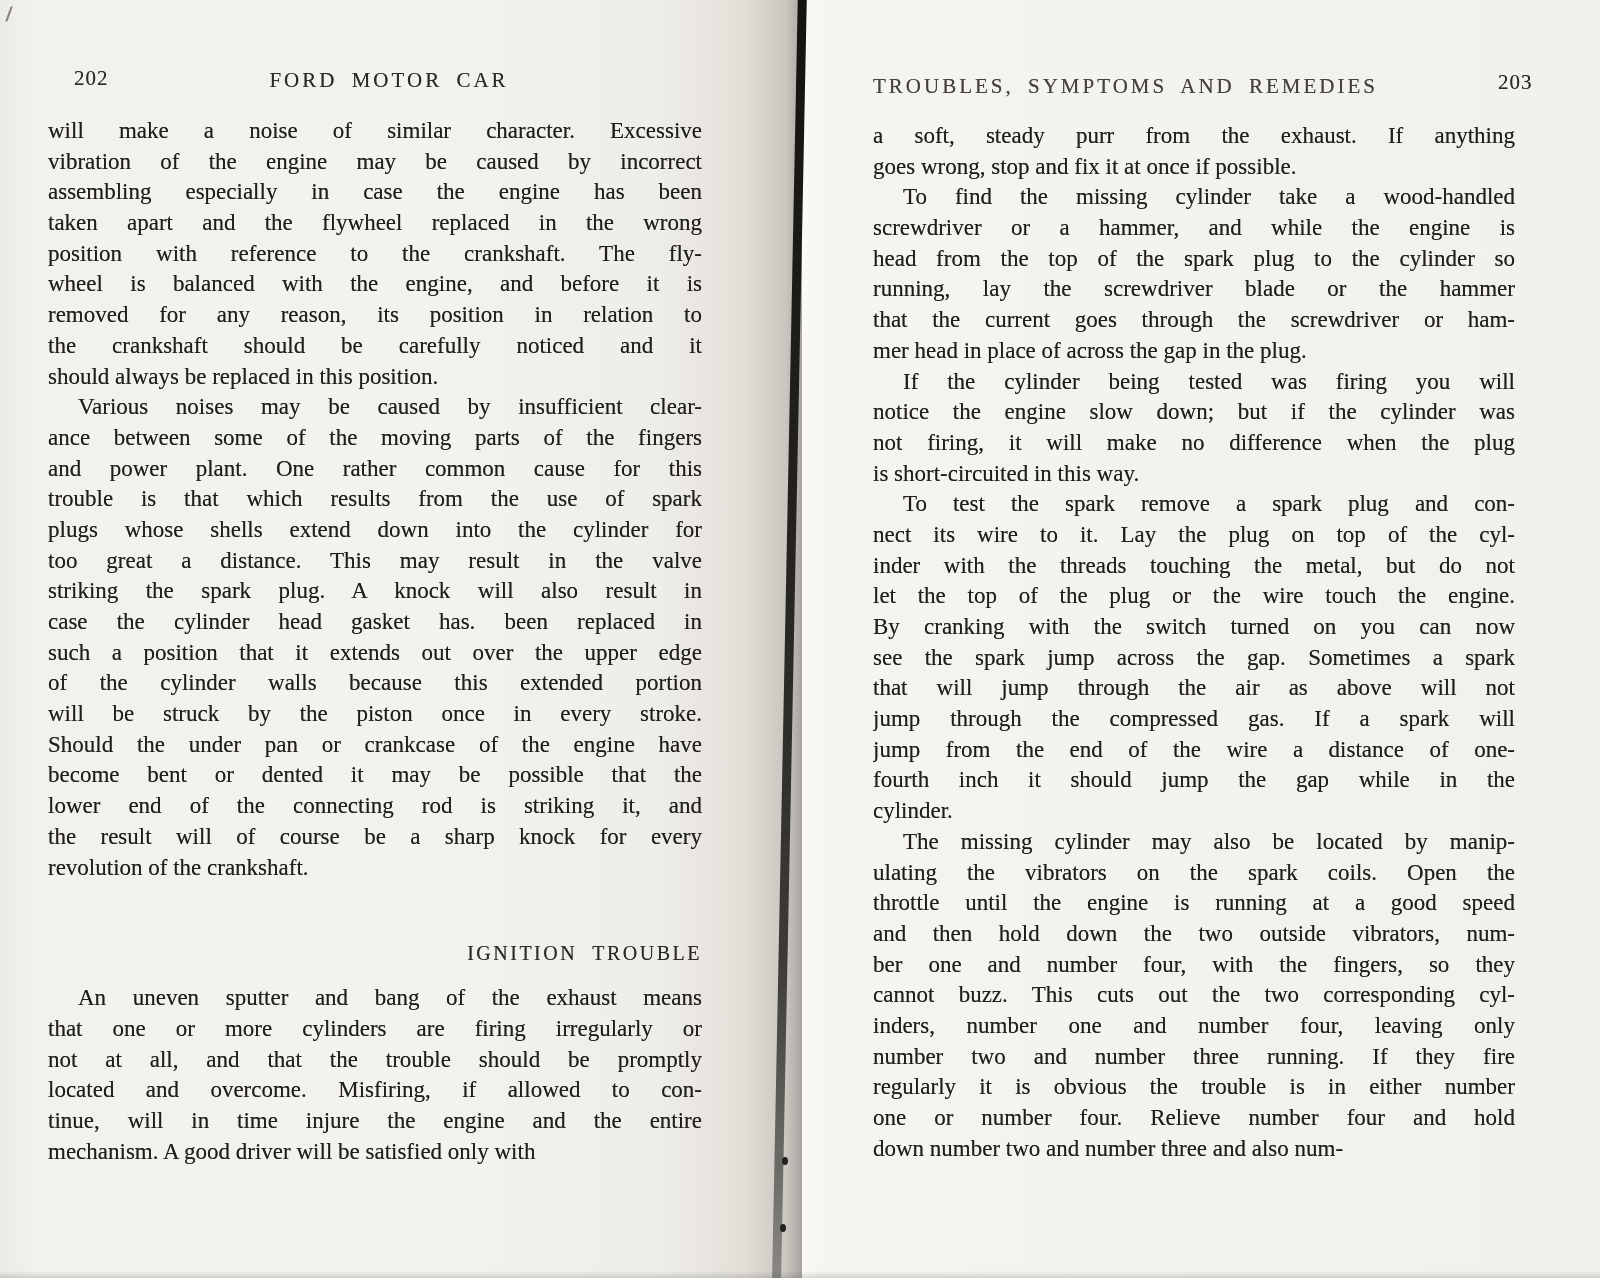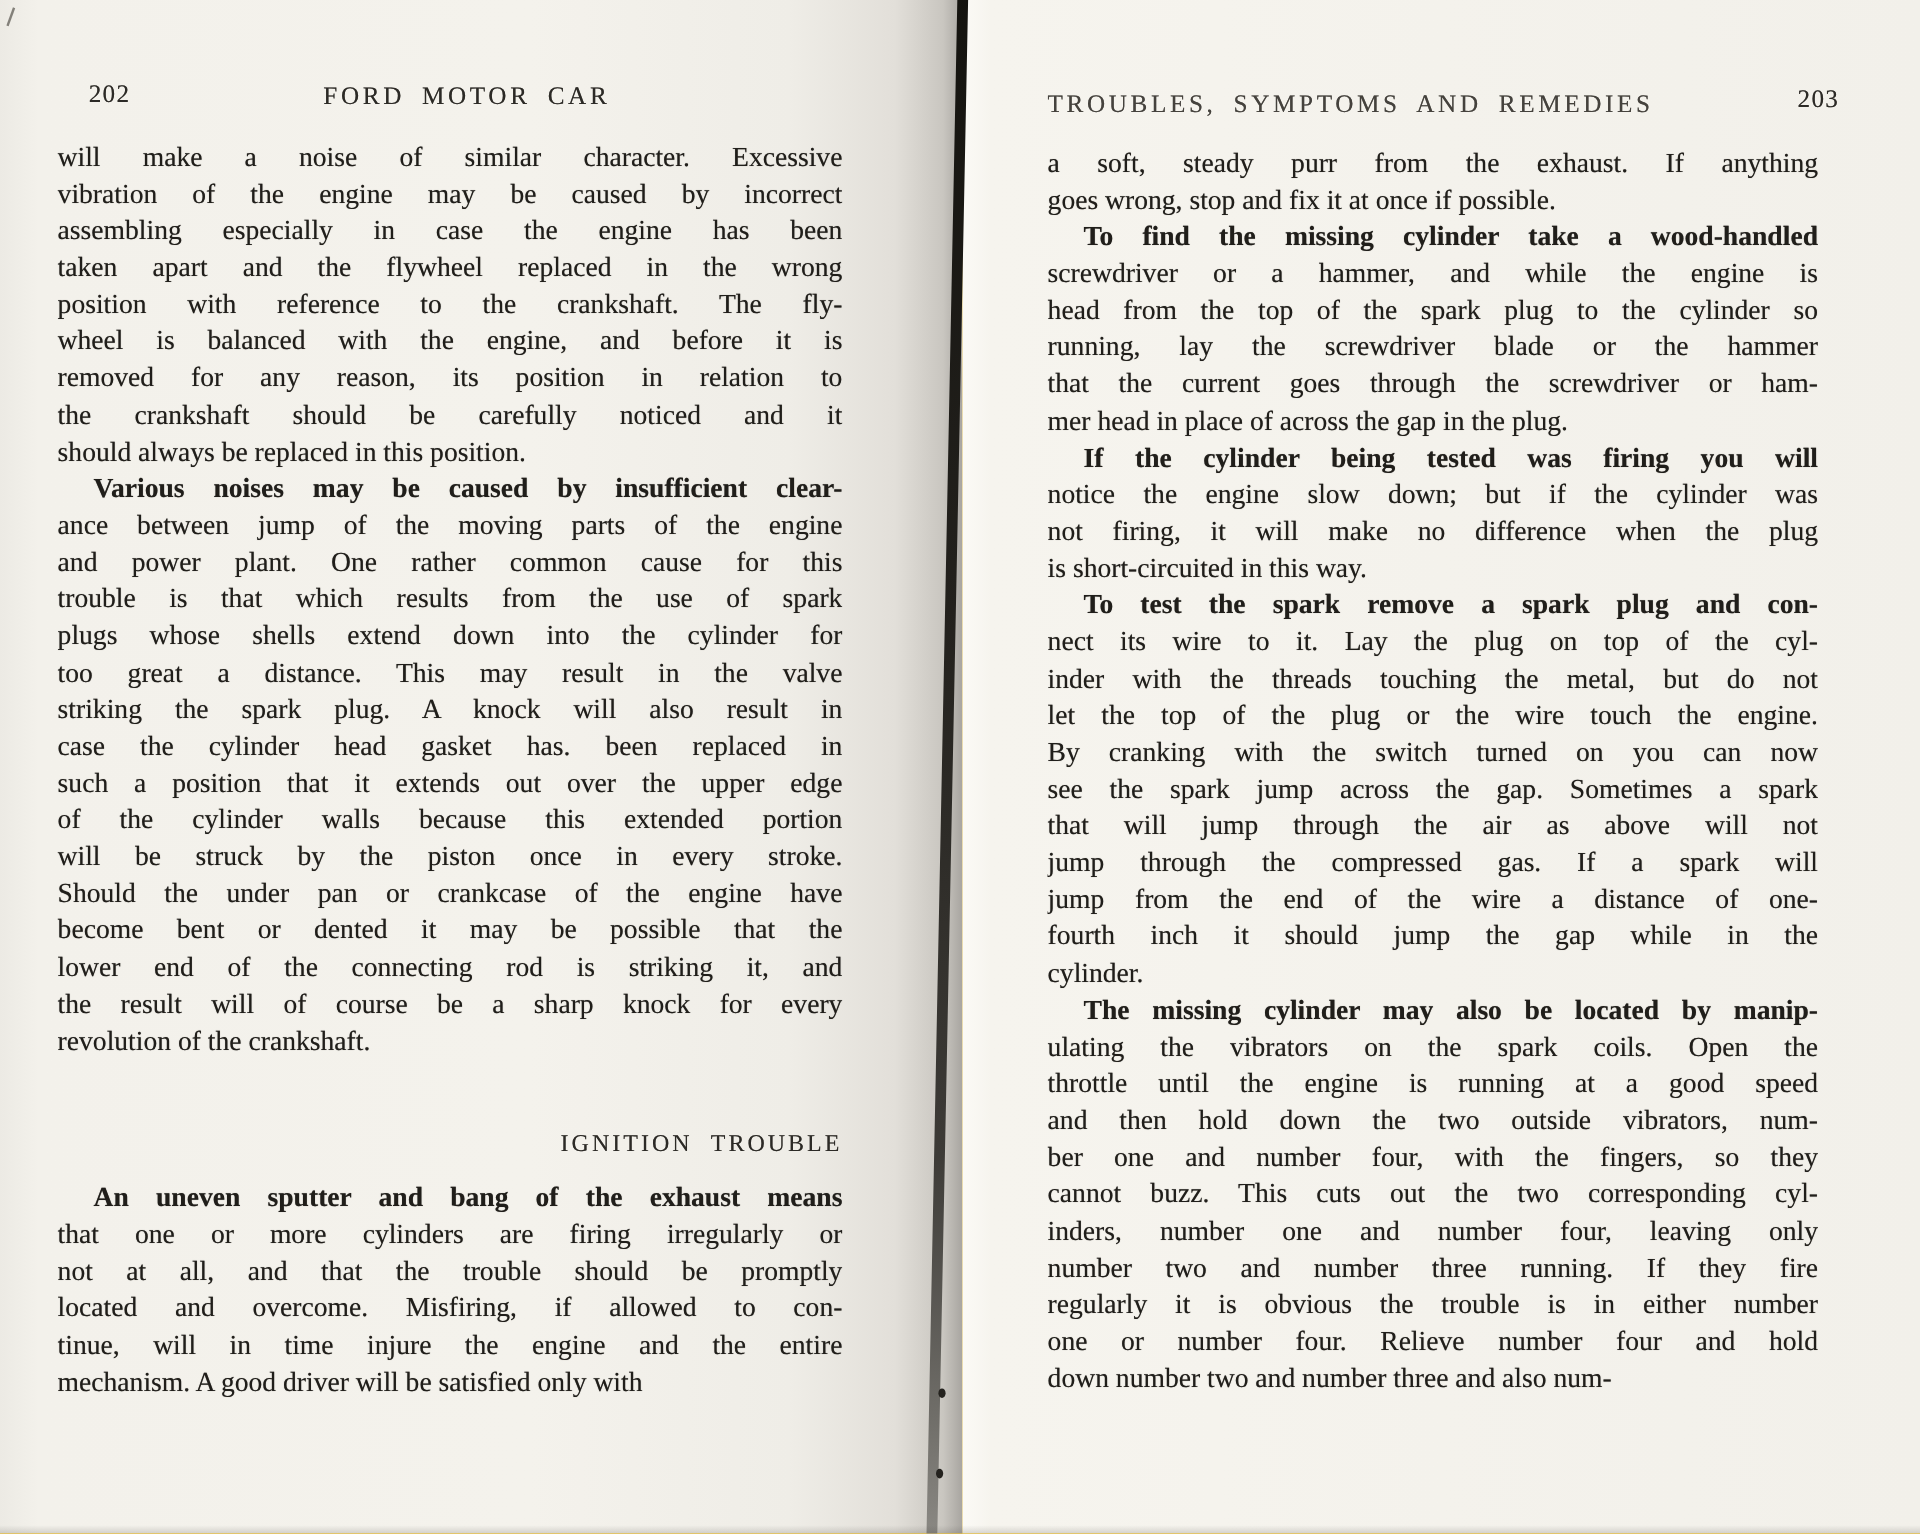--- a/index.html
+++ b/index.html
@@ -2,21 +2,21 @@
 <html><head>
 <meta charset="utf-8">
 <style>
   html, body { margin: 0; padding: 0; }
   body { width: 1600px; height: 1278px; background: #dfddd8; font-family: "Liberation Serif", serif; }
 
   .scan {
     position: relative;
     width: 1600px; height: 1278px;
     overflow: hidden;
-    background: #eab308;
+    background: #a3a3a3;
   }
 
   
   .page-left {
     position: absolute; left: 0; top: 0; width: 802px; height: 1278px;
     background: linear-gradient(90deg,
       #eceae4 0%, #f3f1eb 4%, #f4f2ec 55%, #efede7 82%,
       #e2dfd9 93%, #c9c6c0 98%, #a8a5a0 100%);
   }
   
@@ -71,21 +71,21 @@
   #right-body { left: 873px; top: 121px; width: 642px; height: 1060px; }
 
   .line {
     line-height: 30.7px;
     height: 30.7px;
     text-align: justify;
     text-align-last: justify;
     white-space: nowrap;
   }
   .line.last { text-align-last: left; }
-  .line.indent { text-indent: 30px; font-weight: bold; }
+  .line.indent { text-indent: 30px; }
 
   .section-heading {
     text-align: right;
     font-size: 20px; letter-spacing: 2.5px; word-spacing: 8px;
     color: #2c2a26;
     margin-top: 57px; margin-bottom: 17px;
     line-height: 26px;
     text-shadow: 0 0 0.5px rgba(40,38,34,0.5);
   }
 
@@ -115,21 +115,21 @@
       <div class="line">will make a noise of similar character.  Excessive</div>
       <div class="line">vibration of the engine may be caused by incorrect</div>
       <div class="line">assembling especially in case the engine has been</div>
       <div class="line">taken apart and the flywheel replaced in the wrong</div>
       <div class="line">position with reference to the crankshaft.  The fly-</div>
       <div class="line">wheel is balanced with the engine, and before it is</div>
       <div class="line">removed for any reason, its position in relation to</div>
       <div class="line">the crankshaft should be carefully noticed and it</div>
       <div class="line last">should always be replaced in this position.</div>
       <div class="line indent">Various noises may be caused by insufficient clear-</div>
-      <div class="line">ance between jump of the moving parts of the engine</div>
+      <div class="line">ance between some of the moving parts of the fingers</div>
       <div class="line">and power plant.  One rather common cause for this</div>
       <div class="line">trouble is that which results from the use of spark</div>
       <div class="line">plugs whose shells extend down into the cylinder for</div>
       <div class="line">too great a distance.  This may result in the valve</div>
       <div class="line">striking the spark plug.  A knock will also result in</div>
       <div class="line">case the cylinder head gasket has. been replaced in</div>
       <div class="line">such a position that it extends out over the upper edge</div>
       <div class="line">of the cylinder walls because this extended portion</div>
       <div class="line">will be struck by the piston once in every stroke.</div>
       <div class="line">Should the under pan or crankcase of the engine have</div>

